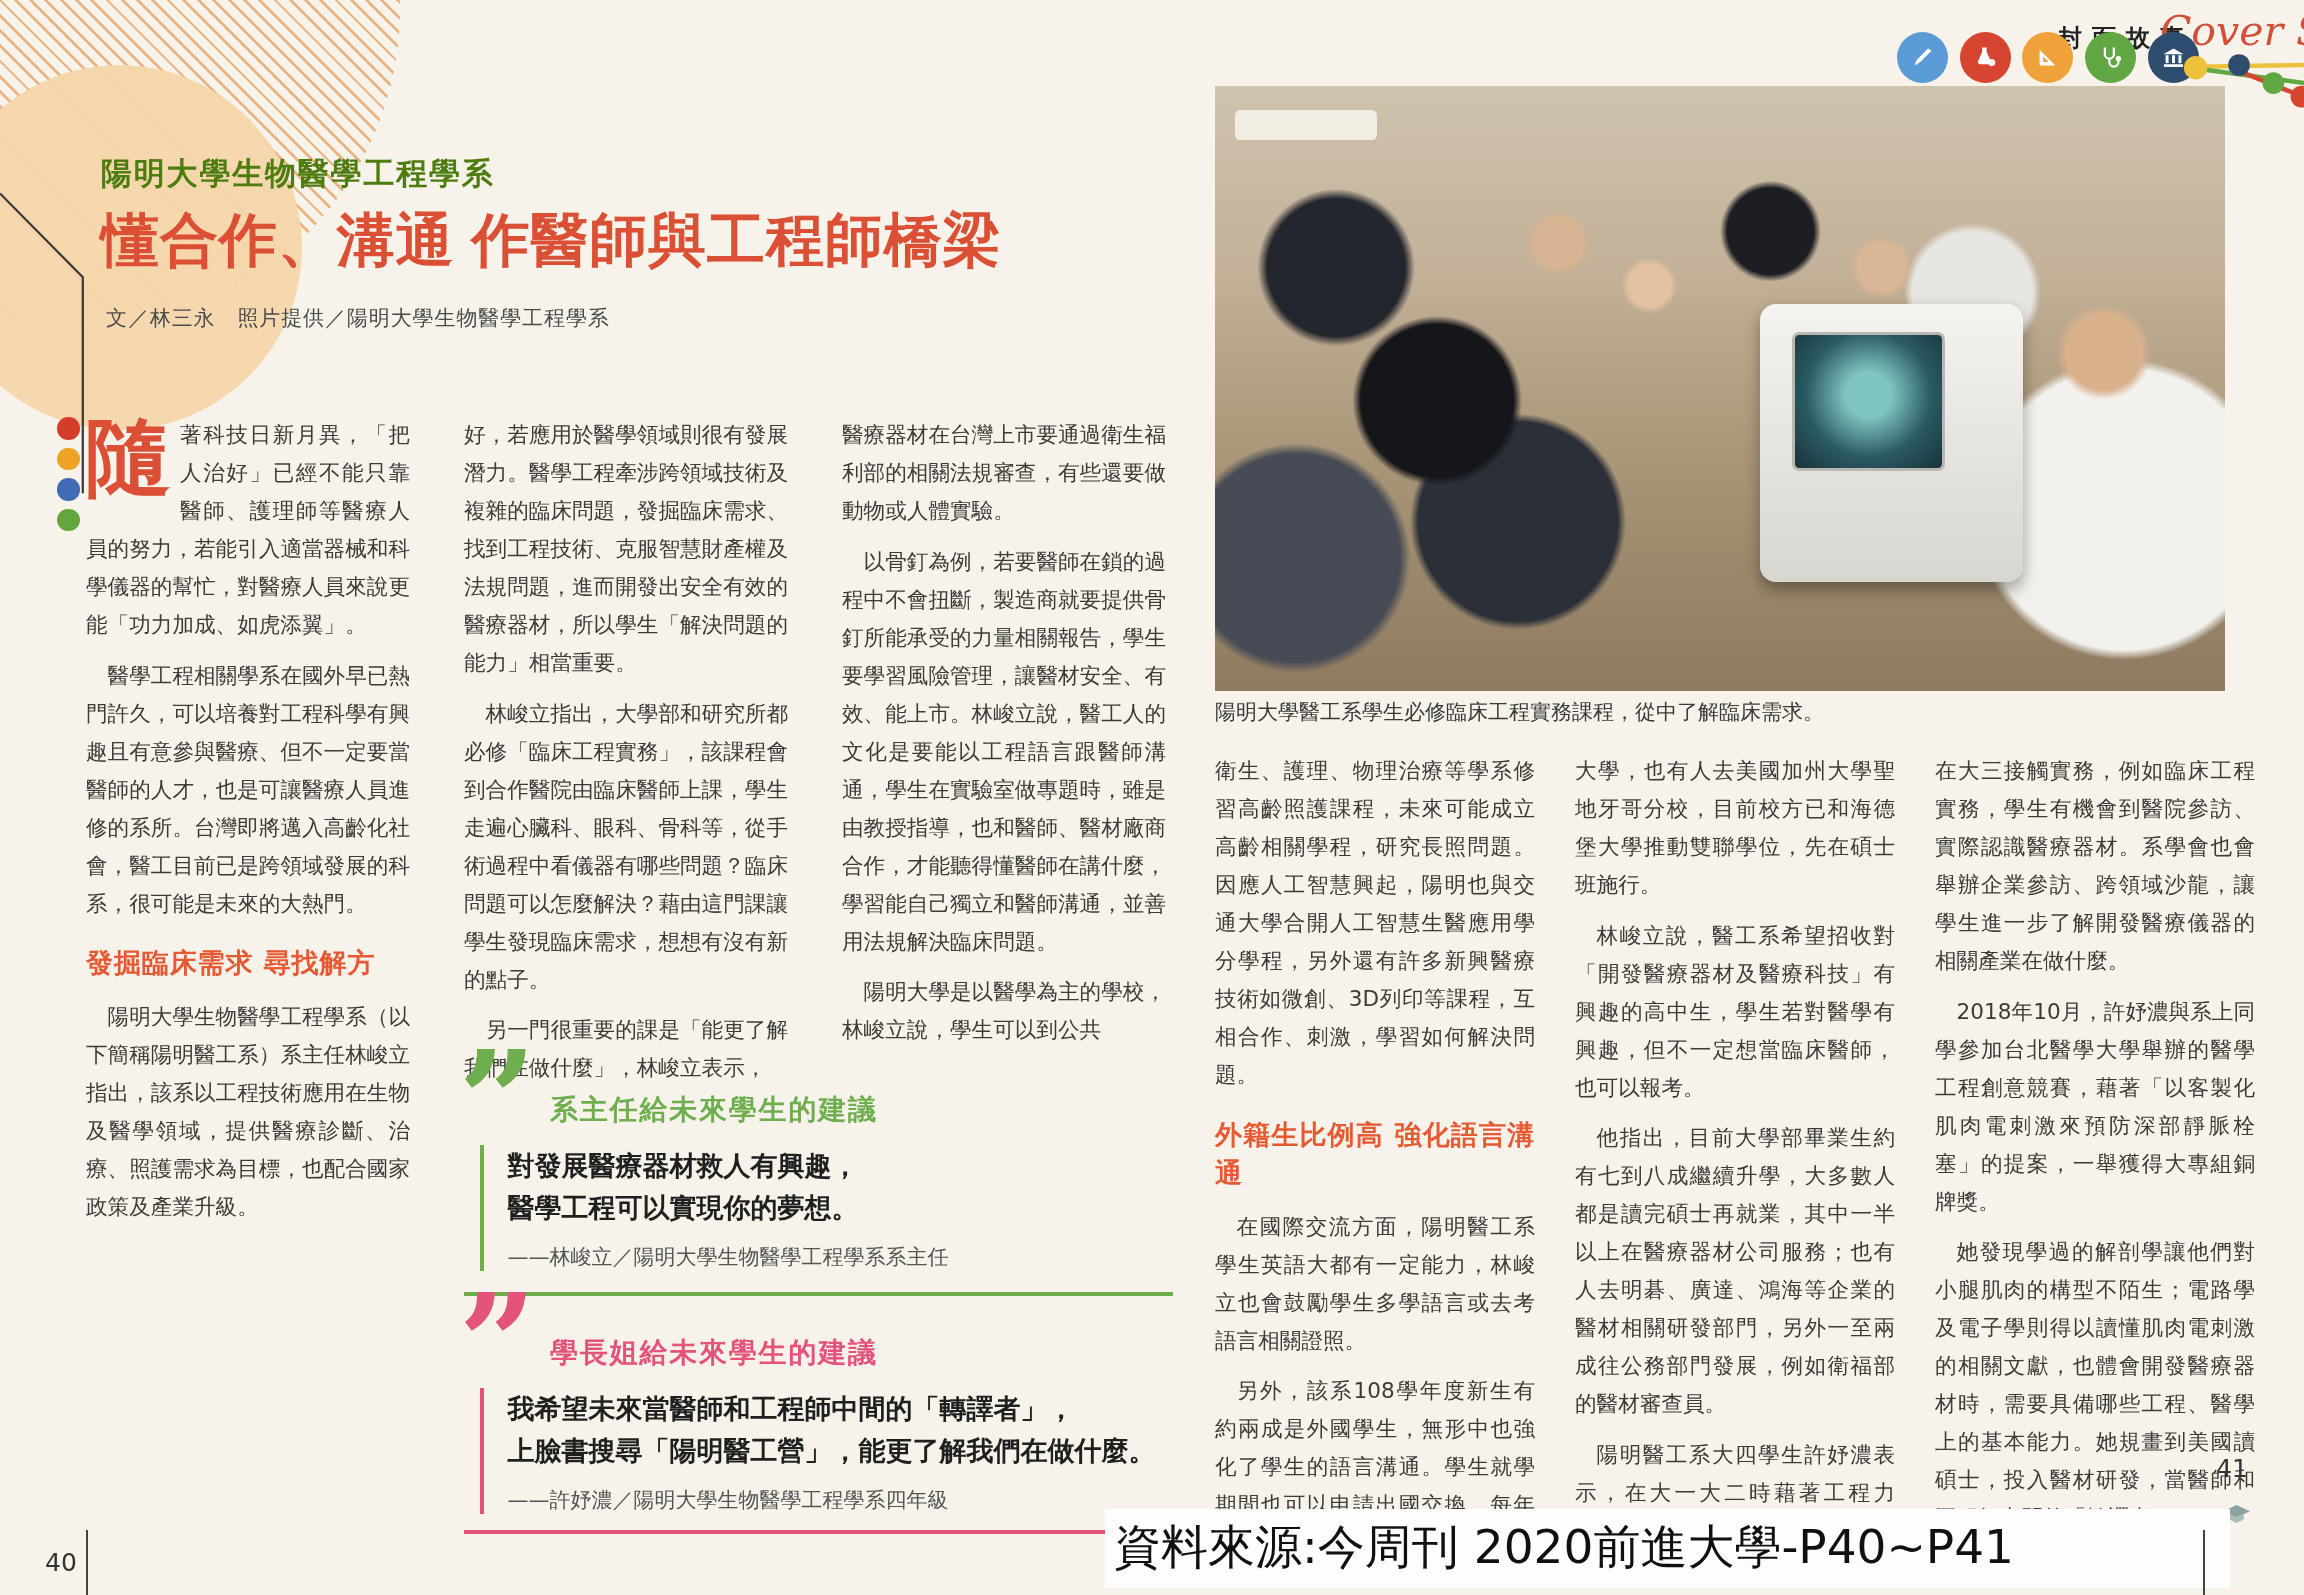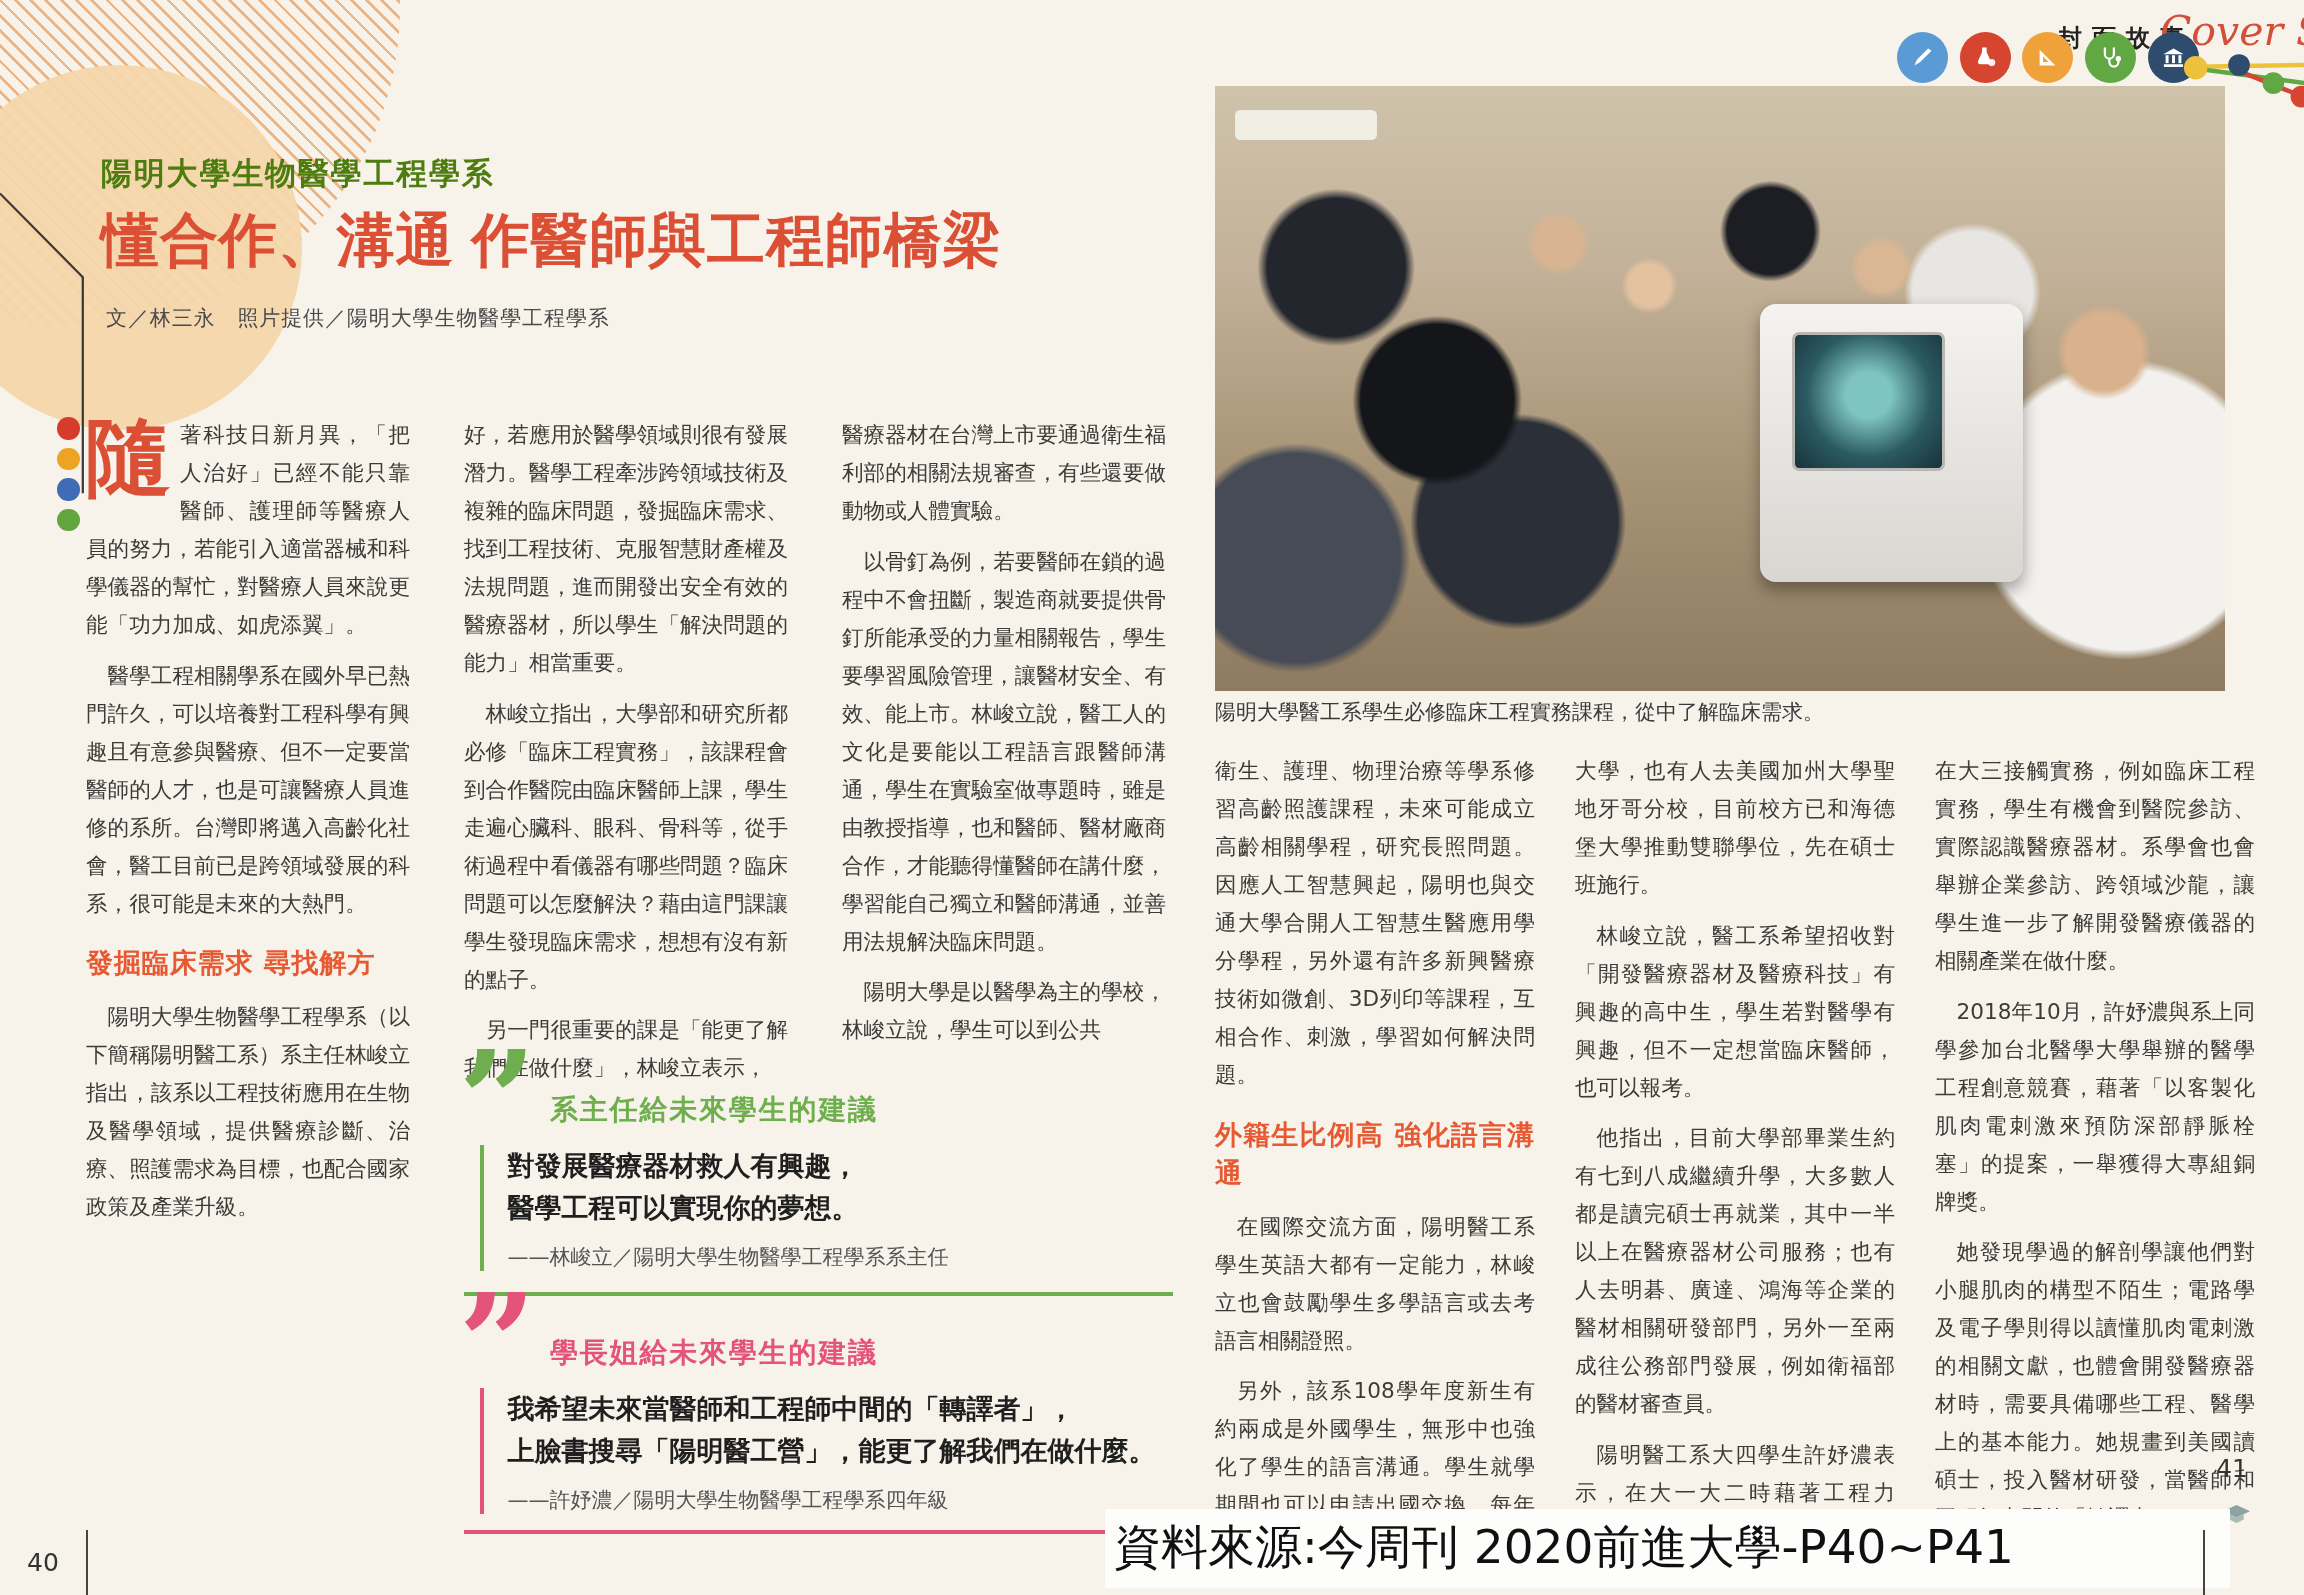--- a/index.html
+++ b/index.html
@@ -68,21 +68,21 @@
     border-radius:16px;box-shadow:0 7.2px 16px rgba(0,0,0,.35);}
   .machine .screen{position:absolute;left:12%;top:10%;width:56%;height:48%;background:
     radial-gradient(circle at 50% 45%,#7ec4c0 0 22%,#2b5a63 60%,#18323a 100%);border-radius:7.2px;border:3.6px solid #b9b7b2;}
   .lightbar{position:absolute;left:2%;top:4%;width:14%;height:5%;background:#f4f2ea;border-radius:5.4px;opacity:.9;}
   .caption{position:absolute;left:1215px;top:698px;width:1008px;font-size:21px;color:#3a3a3a;}
   
   .source-band{position:absolute;left:1105px;top:1509px;width:1125px;height:79px;background:#fdfdfc;}
   .source-text{position:absolute;left:1114px;top:1516px;font-size:47px;color:#101010;white-space:nowrap;
     font-family:"DejaVu Sans","Liberation Sans",sans-serif;}
   .pageno{position:absolute;font-size:25px;color:#333;}
-  .pn-left{left:27px;top:1548px;}
+  .pn-left{left:45px;top:1548px;}
   .pn-right{left:2216px;top:1454px;}
   .pagerule{position:absolute;width:1.8px;background:#444;height:66px;top:1530px;}
   .pr-left{left:86px;} .pr-right{left:2203px;}
   .endmark{display:inline-block;margin-left:7.2px;vertical-align:-1.8px;}
   .icon-svg{display:block;}
 </style>
 </head>
 <body>
 
 <div class="spread">

